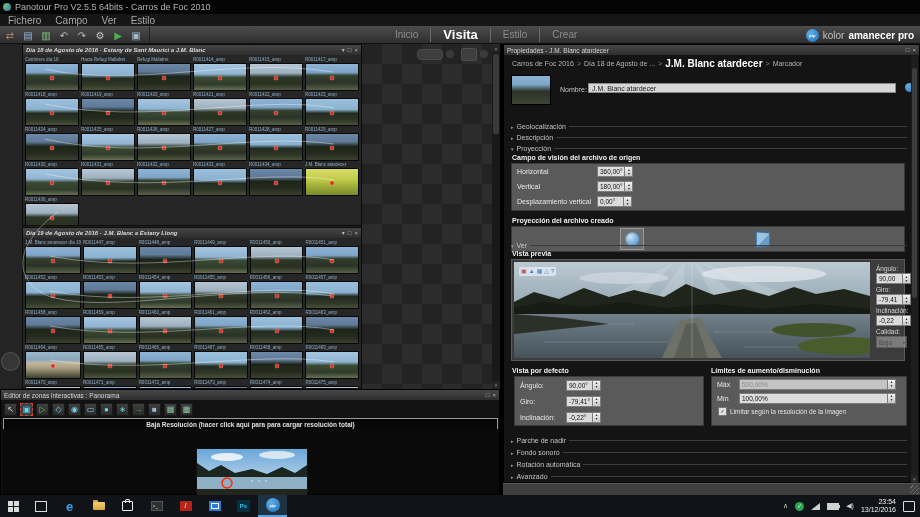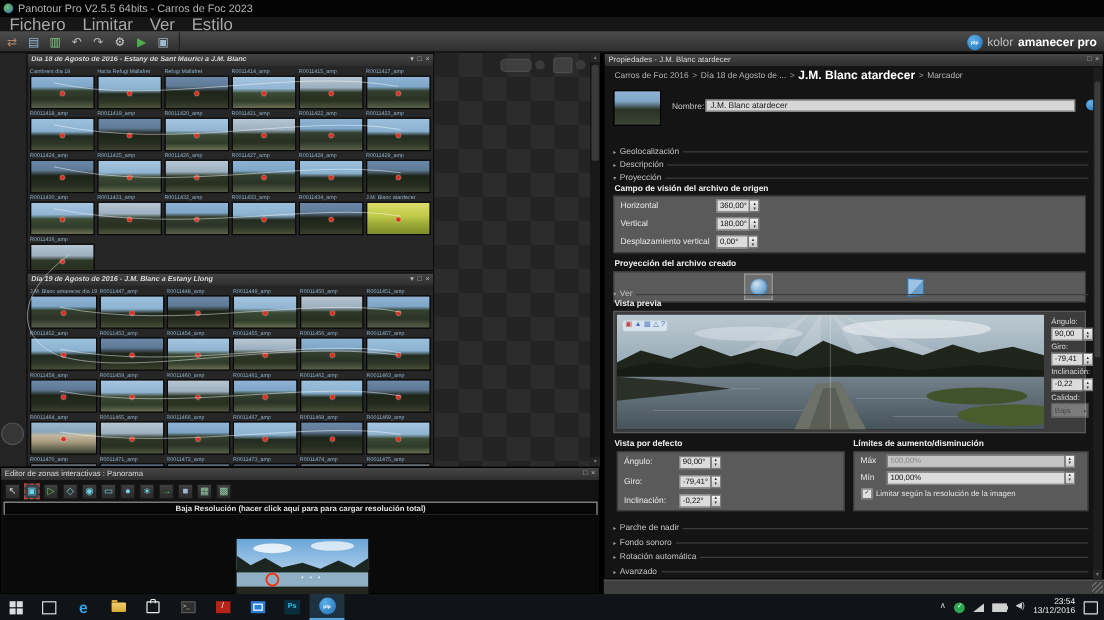--- a/index.html
+++ b/index.html
@@ -4,21 +4,21 @@
 <style>
   html,body{margin:0;padding:0;background:#000;}
   body{width:920px;height:517px;position:relative;overflow:hidden;
        font-family:"Liberation Sans",sans-serif;-webkit-font-smoothing:antialiased;}
   .abs{position:absolute;}
   
   .titlebar{left:0;top:0;width:920px;height:14px;background:#040404;display:flex;align-items:center;gap:4px;padding-left:3px;box-sizing:border-box;}
   .appicon{width:8px;height:8px;border-radius:50%;background:radial-gradient(circle at 35% 35%,#6fc06f,#2f6fb0);}
   .titletext{font-size:9px;color:#b4b4b4;white-space:nowrap;}
   .menubar{left:0;top:14px;width:920px;height:12px;background:#161616;display:flex;align-items:center;gap:14px;padding-left:8px;box-sizing:border-box;}
-  .menu-item{font-size:14px;color:#a8a8a8;cursor:default;}
+  .menu-item{font-size:10px;color:#a8a8a8;cursor:default;}
   .ribbon{left:0;top:26px;width:920px;height:18px;background:linear-gradient(#4c4c4c,#2e2e2e);border-bottom:1px solid #111;box-sizing:border-box;}
   .rib-icons{position:absolute;left:3px;top:1px;height:16px;display:flex;align-items:center;gap:4px;padding-right:6px;border-right:1px solid #222;}
   .rib-ic{width:14px;height:14px;display:flex;align-items:center;justify-content:center;font-size:10px;}
   .tabs{position:absolute;left:383px;top:0;height:18px;display:flex;align-items:center;}
   .tab{font-size:10px;color:#8c8c8c;padding:0 12px;height:14px;line-height:14px;}
   .tab + .tab{border-left:1px solid #6a6a6a;}
   .tab.active{font-size:13px;font-weight:bold;color:#fff;}
   .brand{position:absolute;right:6px;top:0;height:18px;display:flex;align-items:center;gap:4px;justify-content:space-between;}
   .brand-badge{width:13px;height:13px;border-radius:50%;background:radial-gradient(circle at 35% 30%,#5db0e8,#1d6db4);color:#fff;font-size:4px;display:flex;align-items:center;justify-content:center;font-weight:bold;}
   .brand-kolor{font-size:10px;color:#c0c0c0;}
@@ -145,41 +145,47 @@
   .batt{width:10px;height:5px;border:1px solid #d0d0d0;position:relative;background:#d0d0d0;}
   .batt::after{content:"";position:absolute;right:-2px;top:1px;width:1px;height:3px;background:#d0d0d0;}
   .clock{text-align:right;color:#f0f0f0;font-size:7px;line-height:8px;}
   .ac{width:10px;height:9px;border:1px solid #ddd;border-radius:1px;}
 </style>
 </head>
 <body>
 
 <div class="abs titlebar">
   <span class="appicon"></span>
-  <span class="titletext">Panotour Pro V2.5.5 64bits - Carros de Foc 2023</span>
+  <span class="titletext">Panotour Pro V2.5.5 64bits - Carros de Foc 2010</span>
 </div>
 
 <div class="abs menubar">
   <span class="menu-item">Fichero</span>
-  <span class="menu-item">Limitar</span>
+  <span class="menu-item">Campo</span>
   <span class="menu-item">Ver</span>
   <span class="menu-item">Estilo</span>
 </div>
 
 <div class="abs ribbon">
   <div class="rib-icons">
       <span class="rib-ic" style="color: rgb(176, 137, 104);">⇄</span>
       <span class="rib-ic" style="color: rgb(143, 182, 216);">▤</span>
       <span class="rib-ic" style="color: rgb(127, 200, 127);">▥</span>
       <span class="rib-ic" style="color: rgb(184, 184, 184);">↶</span>
       <span class="rib-ic" style="color: rgb(184, 184, 184);">↷</span>
       <span class="rib-ic" style="color: rgb(200, 200, 200);">⚙</span>
       <span class="rib-ic" style="color: rgb(79, 174, 79);">▶</span>
       <span class="rib-ic" style="color: rgb(159, 184, 204);">▣</span>
     </div>
+  <div class="tabs">
+    <span class="tab">Inicio</span>
+    <span class="tab active">Visita</span>
+    <span class="tab">Estilo</span>
+    <span class="tab">Crear</span>
+  </div>
   <div class="brand">
     <span class="brand-badge">ptp</span>
     <span class="brand-kolor">kolor</span>
     <span class="brand-prod">amanecer pro</span>
   </div>
 </div>
 
 <div class="abs left-bg"></div>
 <div class="abs gutter-circle"></div>
 

